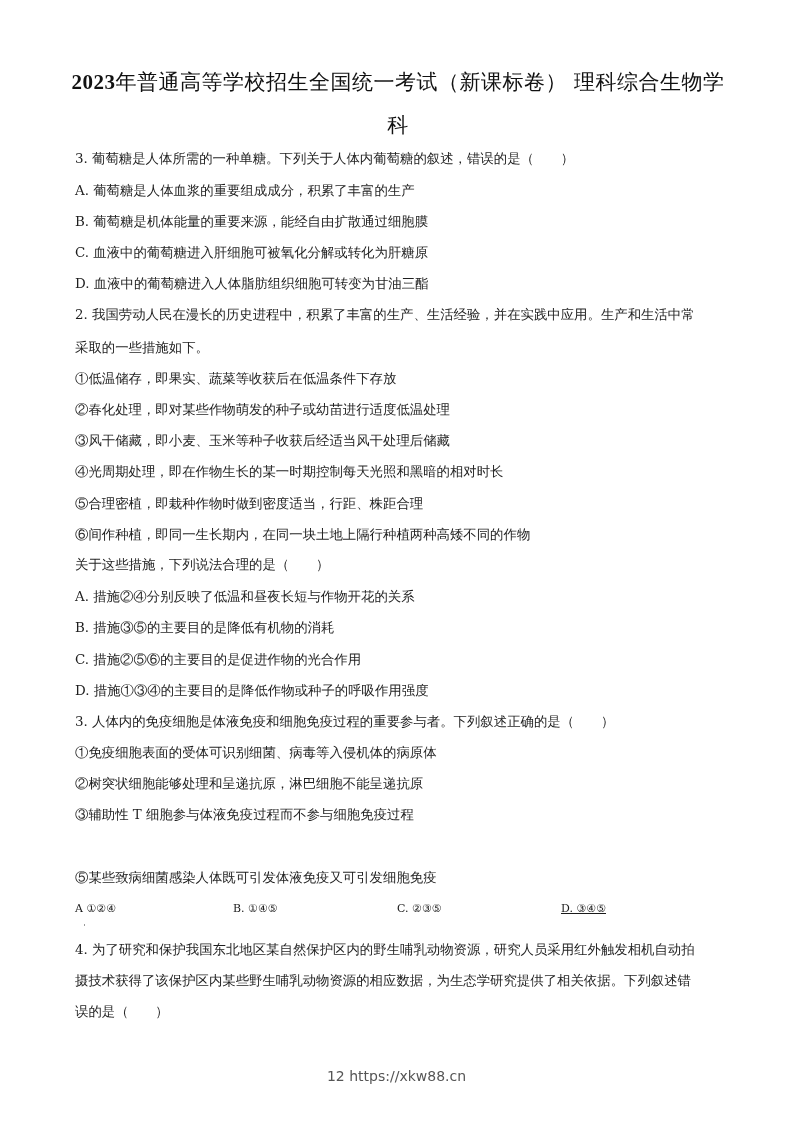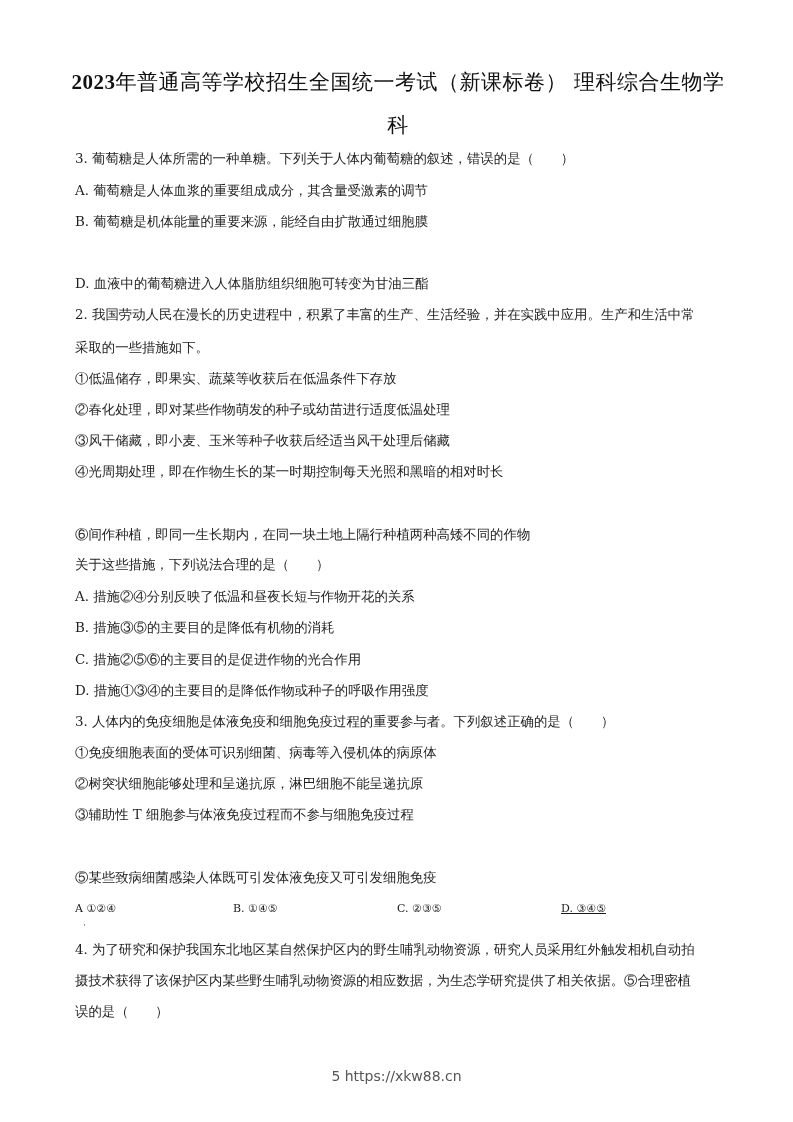--- a/index.html
+++ b/index.html
@@ -21,30 +21,32 @@
 <body>
 
 <div class="page">
 
   <div class="title" style="top:72px;">
     <b>2023</b><span>年普通高等学校招生全国统一考试（新课标卷） 理科综合生物学</span>
   </div>
   <div class="title" style="top:115px;">科</div>
 
   <div class="line" style="top:151px;">3. 葡萄糖是人体所需的一种单糖。下列关于人体内葡萄糖的叙述，错误的是（　　）</div>
-  <div class="line" style="top:183px;">A. 葡萄糖是人体血浆的重要组成成分，其含量受激素的调节</div>
+  <div class="line" style="top:183px;">A. 葡萄糖是人体血浆的重要组成成分，积累了丰富的生产</div>
   <div class="line" style="top:214px;">B. 葡萄糖是机体能量的重要来源，能经自由扩散通过细胞膜</div>
+  <div class="line" style="top:245px;">C. 血液中的葡萄糖进入肝细胞可被氧化分解或转化为肝糖原</div>
   <div class="line" style="top:276px;">D. 血液中的葡萄糖进入人体脂肪组织细胞可转变为甘油三酯</div>
 
   <div class="line" style="top:307px;">2. 我国劳动人民在漫长的历史进程中，积累了丰富的生产、生活经验，并在实践中应用。生产和生活中常</div>
   <div class="line" style="top:340px;">采取的一些措施如下。</div>
   <div class="line" style="top:371px;">①低温储存，即果实、蔬菜等收获后在低温条件下存放</div>
   <div class="line" style="top:402px;">②春化处理，即对某些作物萌发的种子或幼苗进行适度低温处理</div>
   <div class="line" style="top:433px;">③风干储藏，即小麦、玉米等种子收获后经适当风干处理后储藏</div>
   <div class="line" style="top:464px;">④光周期处理，即在作物生长的某一时期控制每天光照和黑暗的相对时长</div>
+  <div class="line" style="top:496px;">⑤合理密植，即栽种作物时做到密度适当，行距、株距合理</div>
   <div class="line" style="top:527px;">⑥间作种植，即同一生长期内，在同一块土地上隔行种植两种高矮不同的作物</div>
   <div class="line" style="top:557px;">关于这些措施，下列说法合理的是（　　）</div>
   <div class="line" style="top:589px;">A. 措施②④分别反映了低温和昼夜长短与作物开花的关系</div>
   <div class="line" style="top:620px;">B. 措施③⑤的主要目的是降低有机物的消耗</div>
   <div class="line" style="top:652px;">C. 措施②⑤⑥的主要目的是促进作物的光合作用</div>
   <div class="line" style="top:683px;">D. 措施①③④的主要目的是降低作物或种子的呼吸作用强度</div>
 
   <div class="line" style="top:714px;">3. 人体内的免疫细胞是体液免疫和细胞免疫过程的重要参与者。下列叙述正确的是（　　）</div>
   <div class="line" style="top:745px;">①免疫细胞表面的受体可识别细菌、病毒等入侵机体的病原体</div>
   <div class="line" style="top:776px;">②树突状细胞能够处理和呈递抗原，淋巴细胞不能呈递抗原</div>
@@ -52,17 +54,17 @@
   <div class="line" style="top:870px;">⑤某些致病细菌感染人体既可引发体液免疫又可引发细胞免疫</div>
   <div class="opt-row" style="top:901px;">
     <span style="left:0px;">A ①②④</span>
     <span style="left:158px;">B. ①④⑤</span>
     <span style="left:322px;">C. ②③⑤</span>
     <span style="left:486px;text-decoration:underline;">D. ③④⑤</span>
   </div>
   <div class="dot"></div>
 
   <div class="line" style="top:942px;">4. 为了研究和保护我国东北地区某自然保护区内的野生哺乳动物资源，研究人员采用红外触发相机自动拍</div>
-  <div class="line" style="top:973px;">摄技术获得了该保护区内某些野生哺乳动物资源的相应数据，为生态学研究提供了相关依据。⑤合理密植</div>
+  <div class="line" style="top:973px;">摄技术获得了该保护区内某些野生哺乳动物资源的相应数据，为生态学研究提供了相关依据。下列叙述错</div>
   <div class="line" style="top:1004px;">误的是（　　）</div>
 
-  <div class="footer">5 https://xkw88.cn</div>
+  <div class="footer">12 https://xkw88.cn</div>
 </div>
 
 </body></html>

